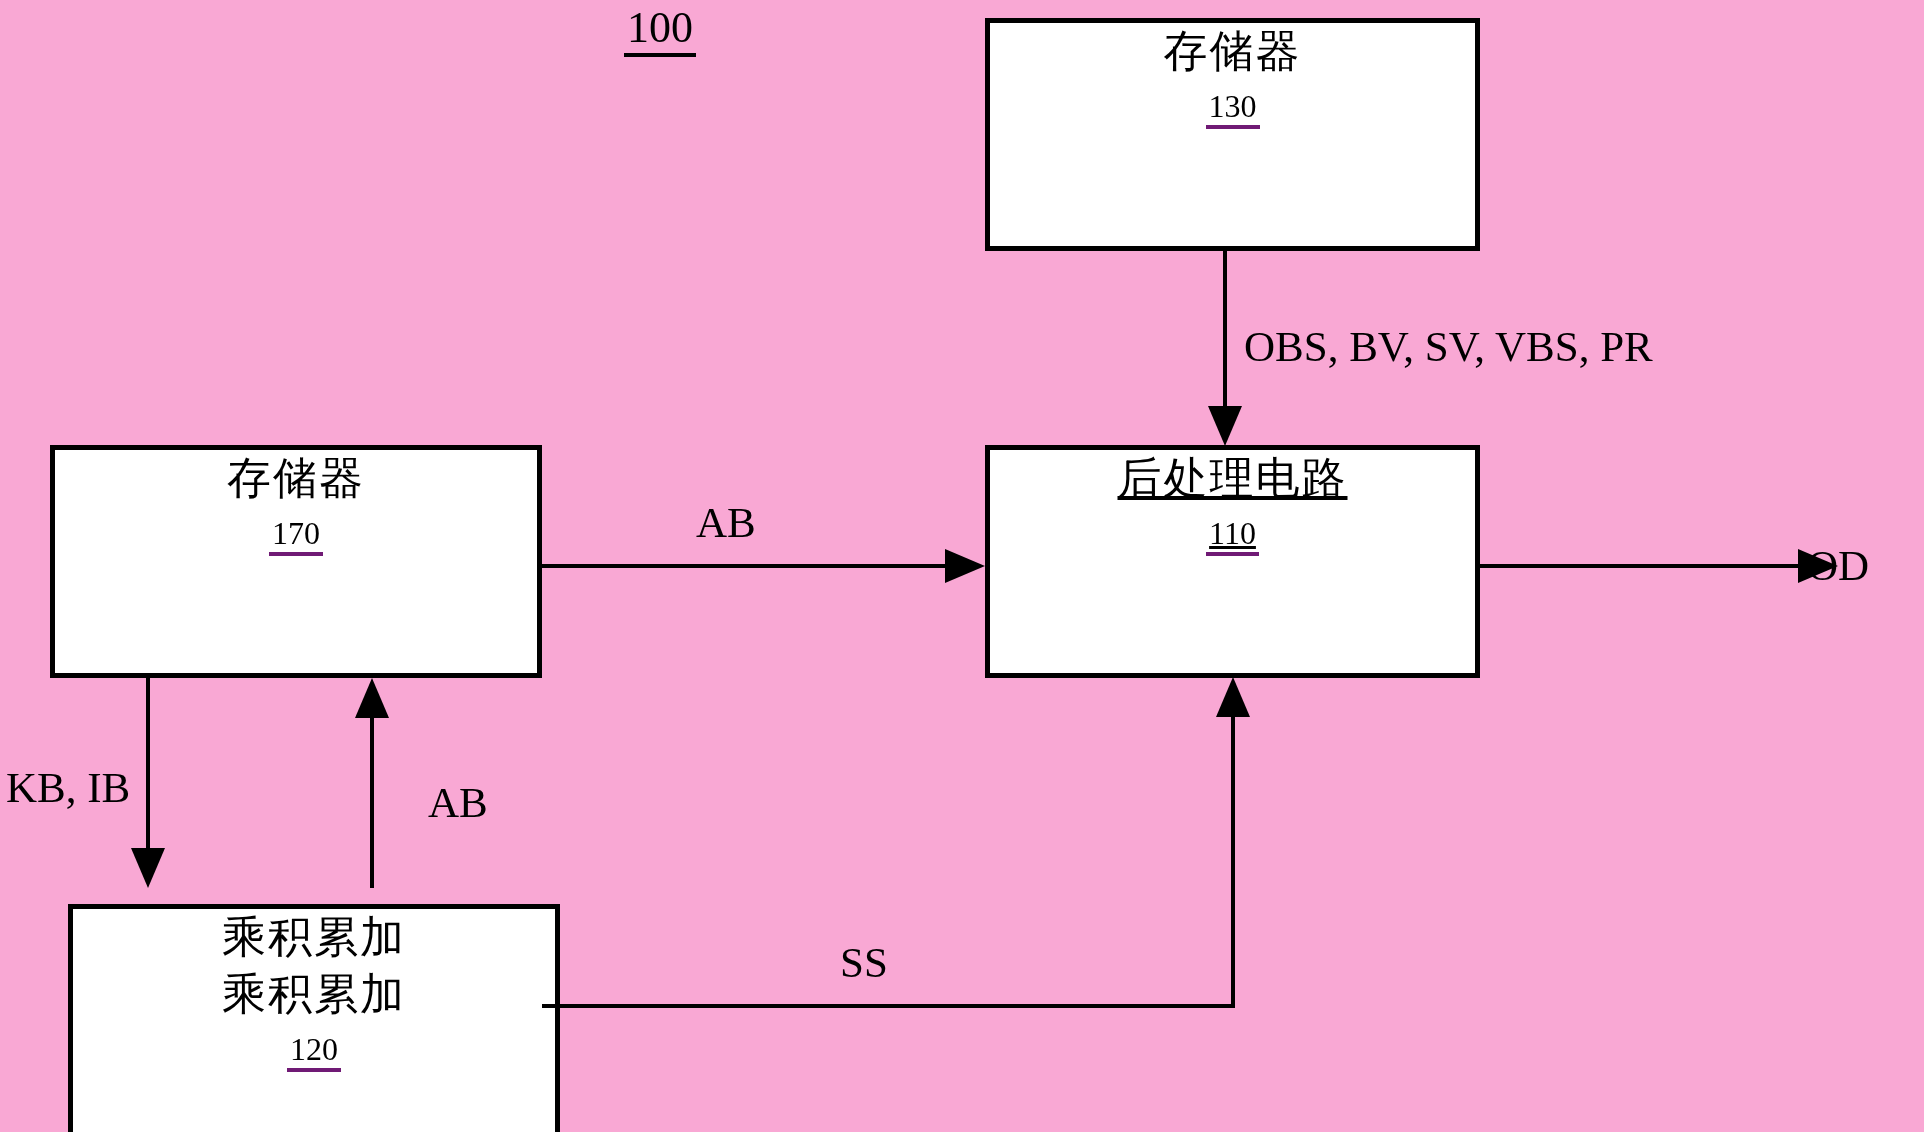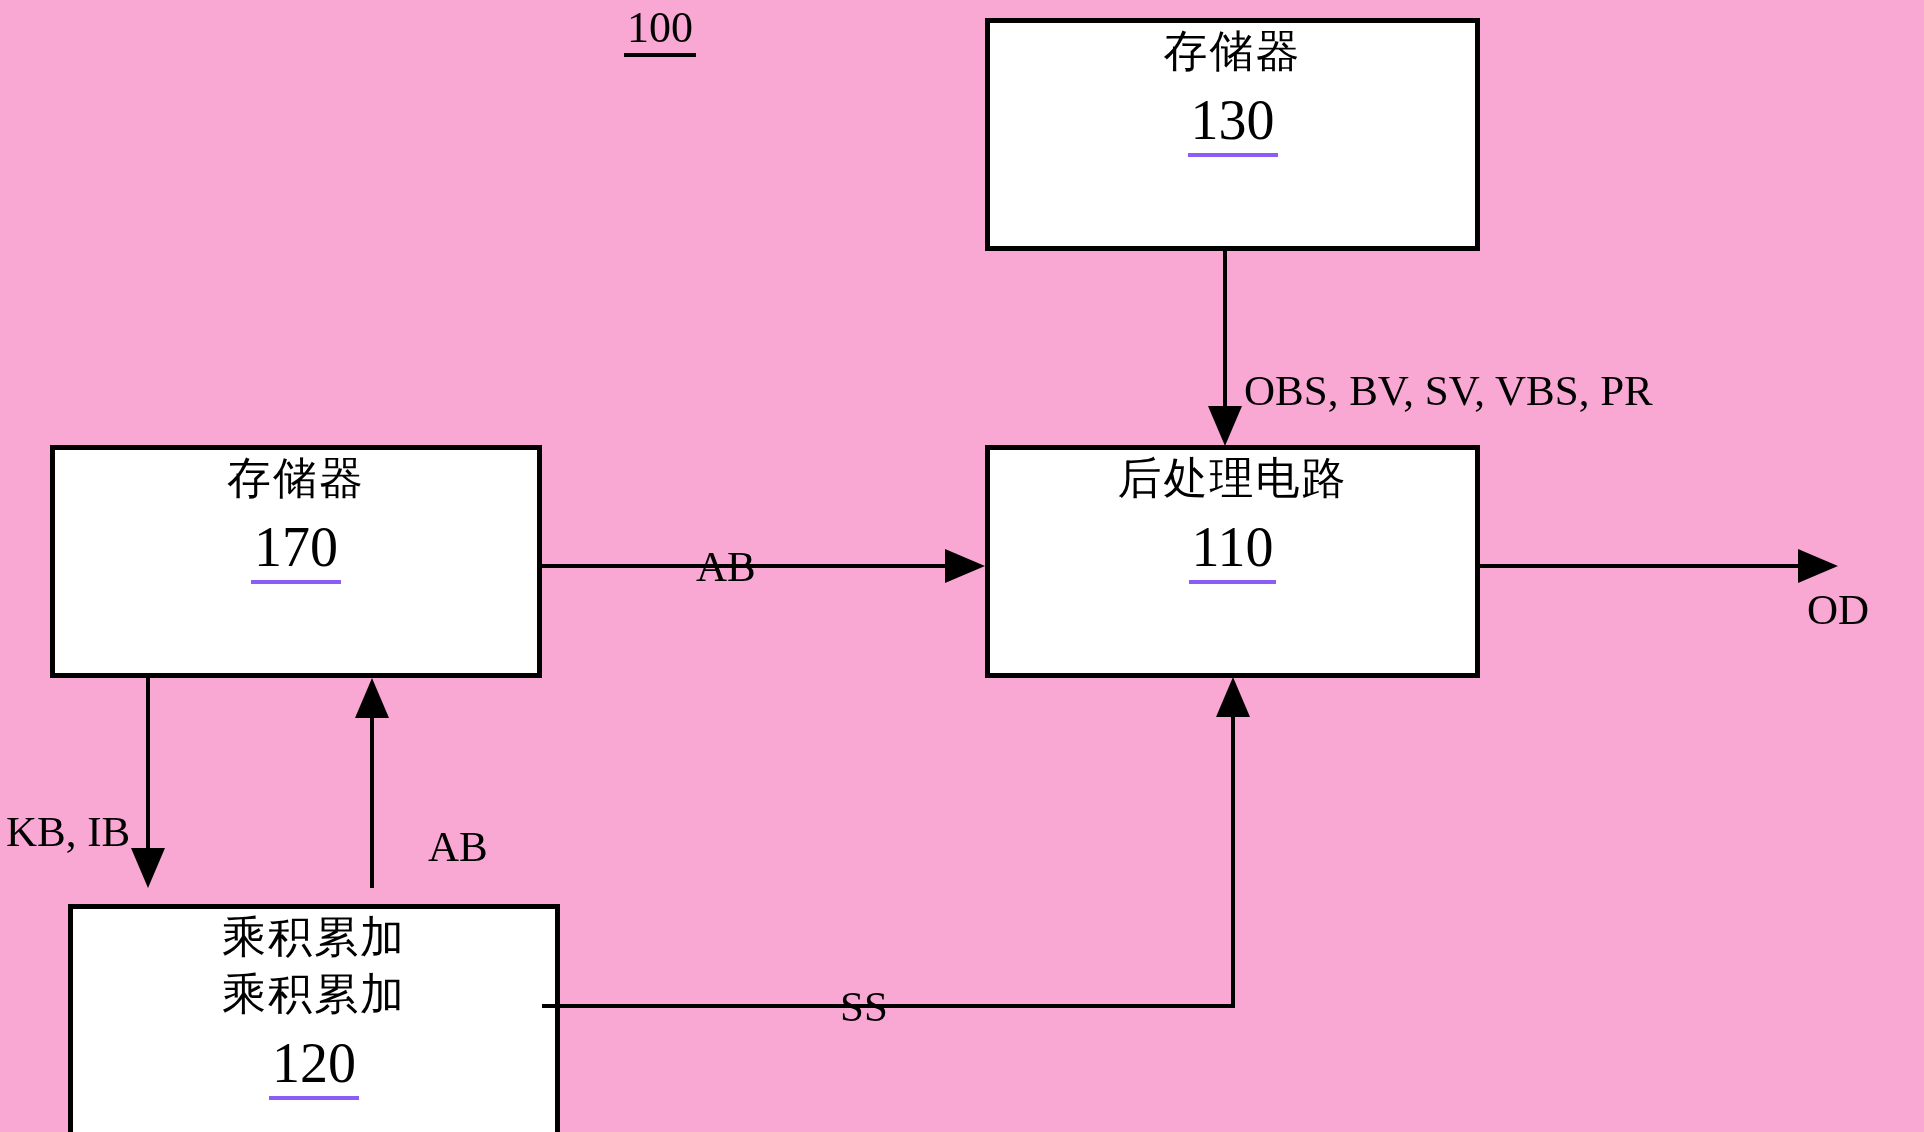--- a/index.html
+++ b/index.html
@@ -26,37 +26,36 @@
     justify-content: flex-start;
     box-sizing: border-box;
   }
   .box .name {
     font-size: 44px;
     line-height: 1.3;
     letter-spacing: 2px;
     text-align: center;
   }
   .box .ref {
-    font-size: 56px;
+    font-size: 32px;
     line-height: 1.15;
     margin-top: 8px;
-    border-bottom: 4px solid #8b5cf6;
+    border-bottom: 4px solid #701a75;
     padding: 0 3px;
   }
   .fig-label {
     position: absolute;
     font-size: 44px;
     border-bottom: 4px solid #000000;
     padding: 0 3px;
   }
   .edge-label {
     position: absolute;
     font-size: 43px;
     white-space: nowrap;
-    margin-top: 44px;
   }
   .line {
     position: absolute;
     background: #000000;
   }
   .arrowhead {
     position: absolute;
     width: 0;
     height: 0;
   }
@@ -72,21 +71,21 @@
   }
   .arrow-right {
     border-top: 17px solid transparent;
     border-bottom: 17px solid transparent;
     border-left: 40px solid #000000;
   }
 
   
   #box-130 { left: 985px; top: 18px;  width: 495px; height: 233px; }
   #box-110 { left: 50px;  top: 445px; width: 492px; height: 233px; }
-  #box-140 { left: 985px; top: 445px; width: 495px; height: 233px; }
+  #box-140 { left: 985px; top: 445px; width: 495px; height: 233px; text-decoration: underline; }
   #box-120 { left: 50px;  top: 904px; width: 492px; height: 270px; margin-left: 18px; }
 </style>
 </head>
 <body>
 
 <div id="canvas">
 
   <span class="fig-label" style="left: 624px; top: 2px;">100</span>
 
   <div class="box" id="box-130">

